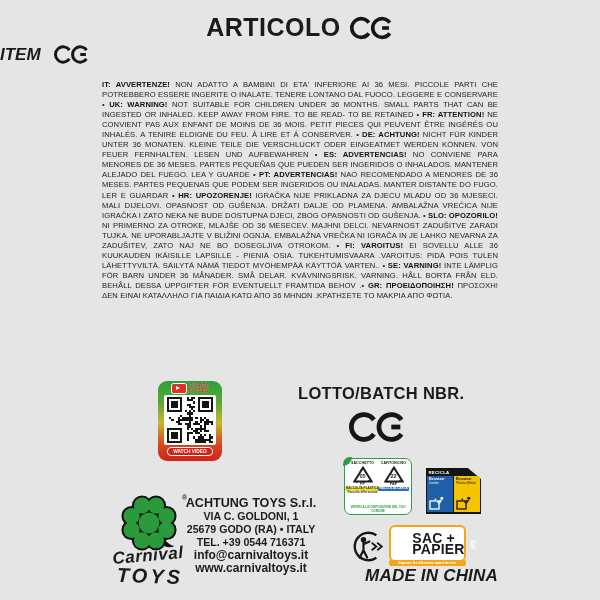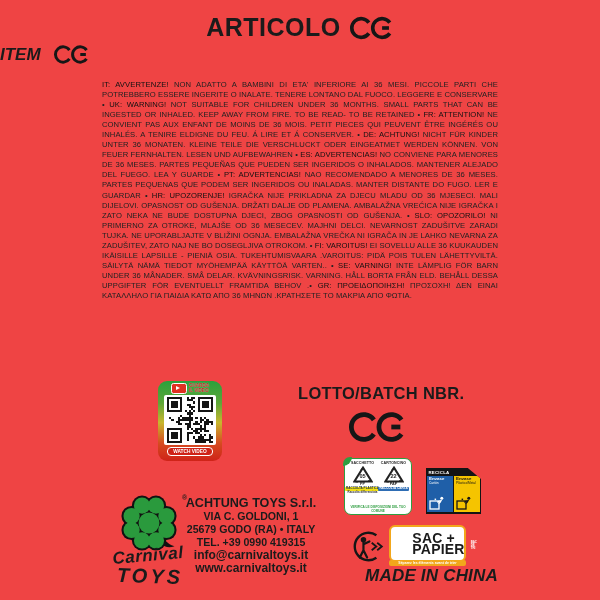--- a/index.html
+++ b/index.html
@@ -1,29 +1,29 @@
 <!DOCTYPE html>
 <html><head>
 <meta charset="utf-8">
 <style>
   html,body{margin:0;padding:0;background:#fff;}
-  .page{width:600px;height:600px;position:relative;background:#ef4444;overflow:hidden;
+  .page{width:600px;height:600px;position:relative;background:#e5e5e5;overflow:hidden;
         font-family:"Liberation Sans",sans-serif;color:#1b1b1b;}
   
   .hdr1{position:absolute;top:13px;left:0;right:0;display:flex;justify-content:center;align-items:center;gap:9px;
         font-weight:800;font-size:25px;letter-spacing:.5px;}
   .hdr2{position:absolute;top:44px;left:0;right:0;display:flex;align-items:center;gap:13px;
         font-weight:700;font-size:17px;font-style:italic;}
   .ce-s1{width:44px;height:26px;}
   .ce-s2{width:36px;height:21px;}
   .ce-lg{width:58px;height:36px;}
   
   .warnings{position:absolute;left:102px;top:80px;width:396px;font-size:7.65px;line-height:10.05px;
             text-align:justify;font-weight:500;letter-spacing:.08px;color:#222;}
-  .warnings b{font-weight:400;color:#111;}
+  .warnings b{font-weight:700;color:#111;}
   
   .comp{position:absolute;top:322px;left:0;right:0;text-align:center;font-weight:800;font-size:12px;line-height:16.5px;}
   
   .qr-wrap{position:absolute;left:158px;top:381px;width:64px;height:80px;border-radius:9px;box-sizing:border-box;
            background:linear-gradient(180deg,#2aa13c 0%,#5fa638 28%,#c8b72e 52%,#d64a20 78%,#cf2318 100%);
            padding:2px 3px 3px;display:flex;flex-direction:column;align-items:center;}
   .qr-top{display:flex;align-items:center;gap:2px;height:11px;margin-bottom:1px;}
   .yt{width:14px;height:9px;background:#e03122;border-radius:2.5px;position:relative;border:1px solid #fff;}
   .yt::after{content:"";position:absolute;left:4.5px;top:2px;border-left:4px solid #fff;
              border-top:2.6px solid transparent;border-bottom:2.6px solid transparent;}
@@ -422,21 +422,21 @@
     </g>
   </svg>
   <span class="reg">®</span>
   <div class="logo-script">Carnival</div>
   <div class="logo-toys">TOYS</div>
 
   <div class="company">
     <div class="name">ACHTUNG TOYS S.r.l.</div>
     <div>VIA C. GOLDONI, 1</div>
     <div>25679 GODO (RA) • ITALY</div>
-    <div>TEL. +39 0990 419315</div>
+    <div>TEL. +39 0544 716371</div>
     <div class="strong">info@carnivaltoys.it</div>
     <div class="strong">www.carnivaltoys.it</div>
   </div>
 
   <svg class="triman" viewBox="0 0 36 36">
     <path d="M26.6,5.7 A15,15 0 1 0 26.6,30.3" fill="none" stroke="#161616" stroke-width="2.6"></path>
     <circle cx="12.5" cy="10.5" r="3" fill="#161616"></circle>
     <path d="M12.5,13.5 L12.5,22 M12.5,15.5 L19,12.5 M12.5,22 L8.5,30 M12.5,22 L16.5,30" stroke="#161616" stroke-width="2.4" fill="none" stroke-linecap="round"></path>
     <path d="M21.5,14 l5,4 l-5,4 M27.5,14 l5,4 l-5,4" stroke="#161616" stroke-width="2" fill="none"></path>
   </svg>

